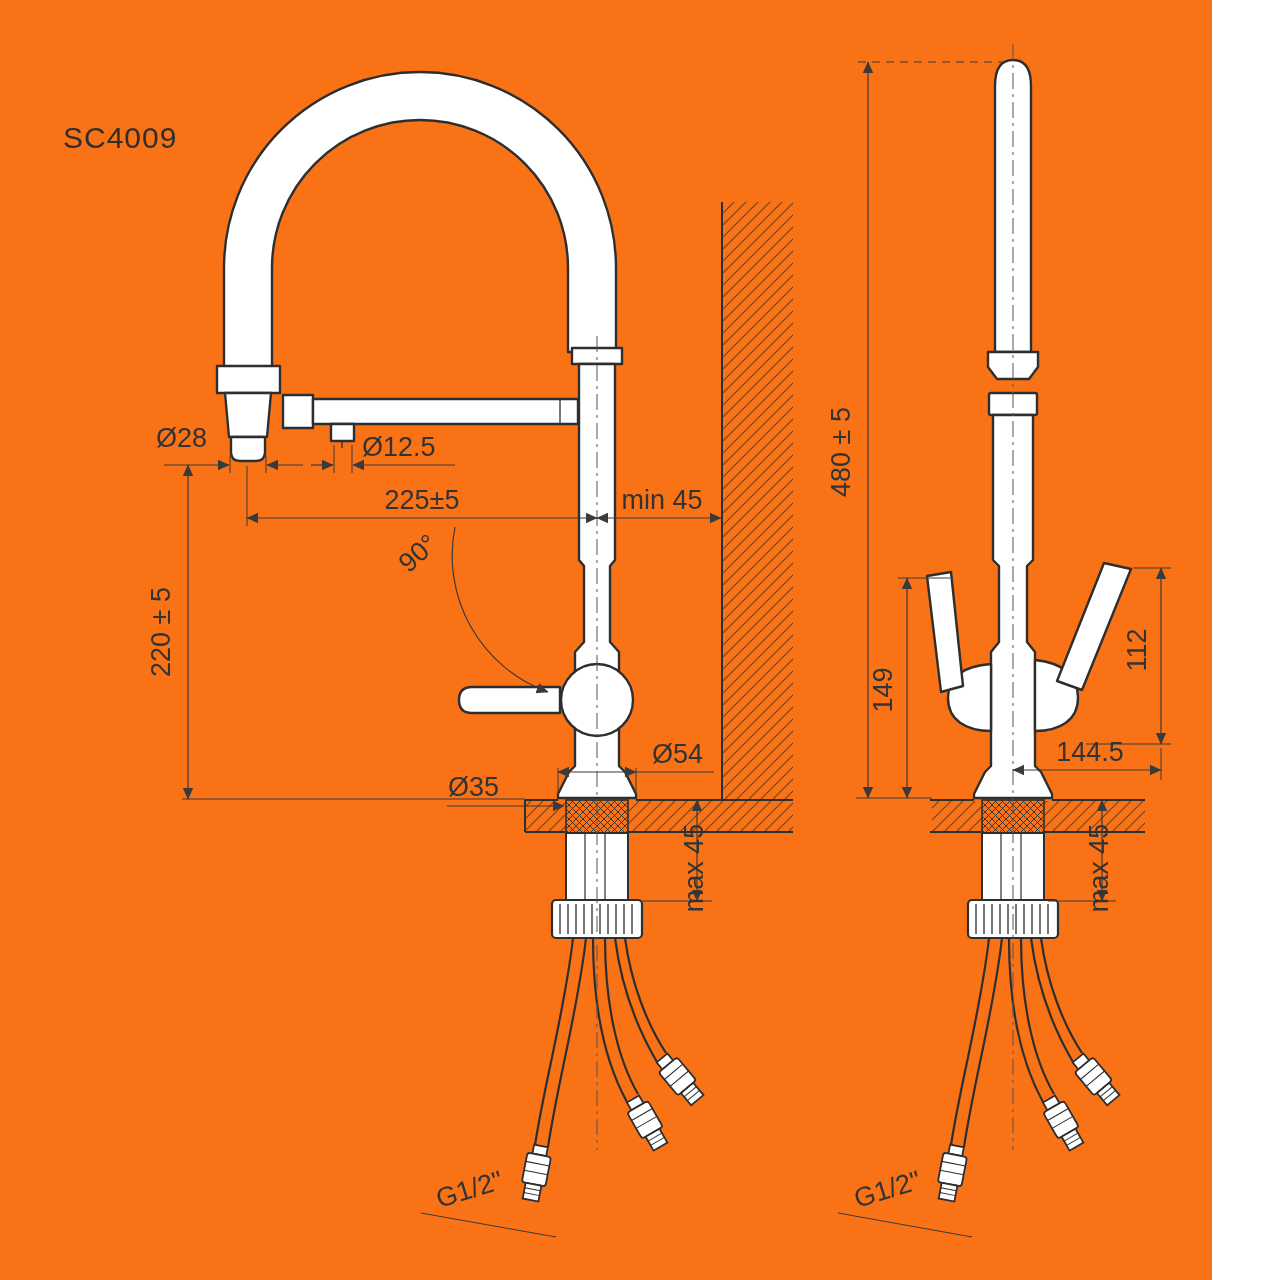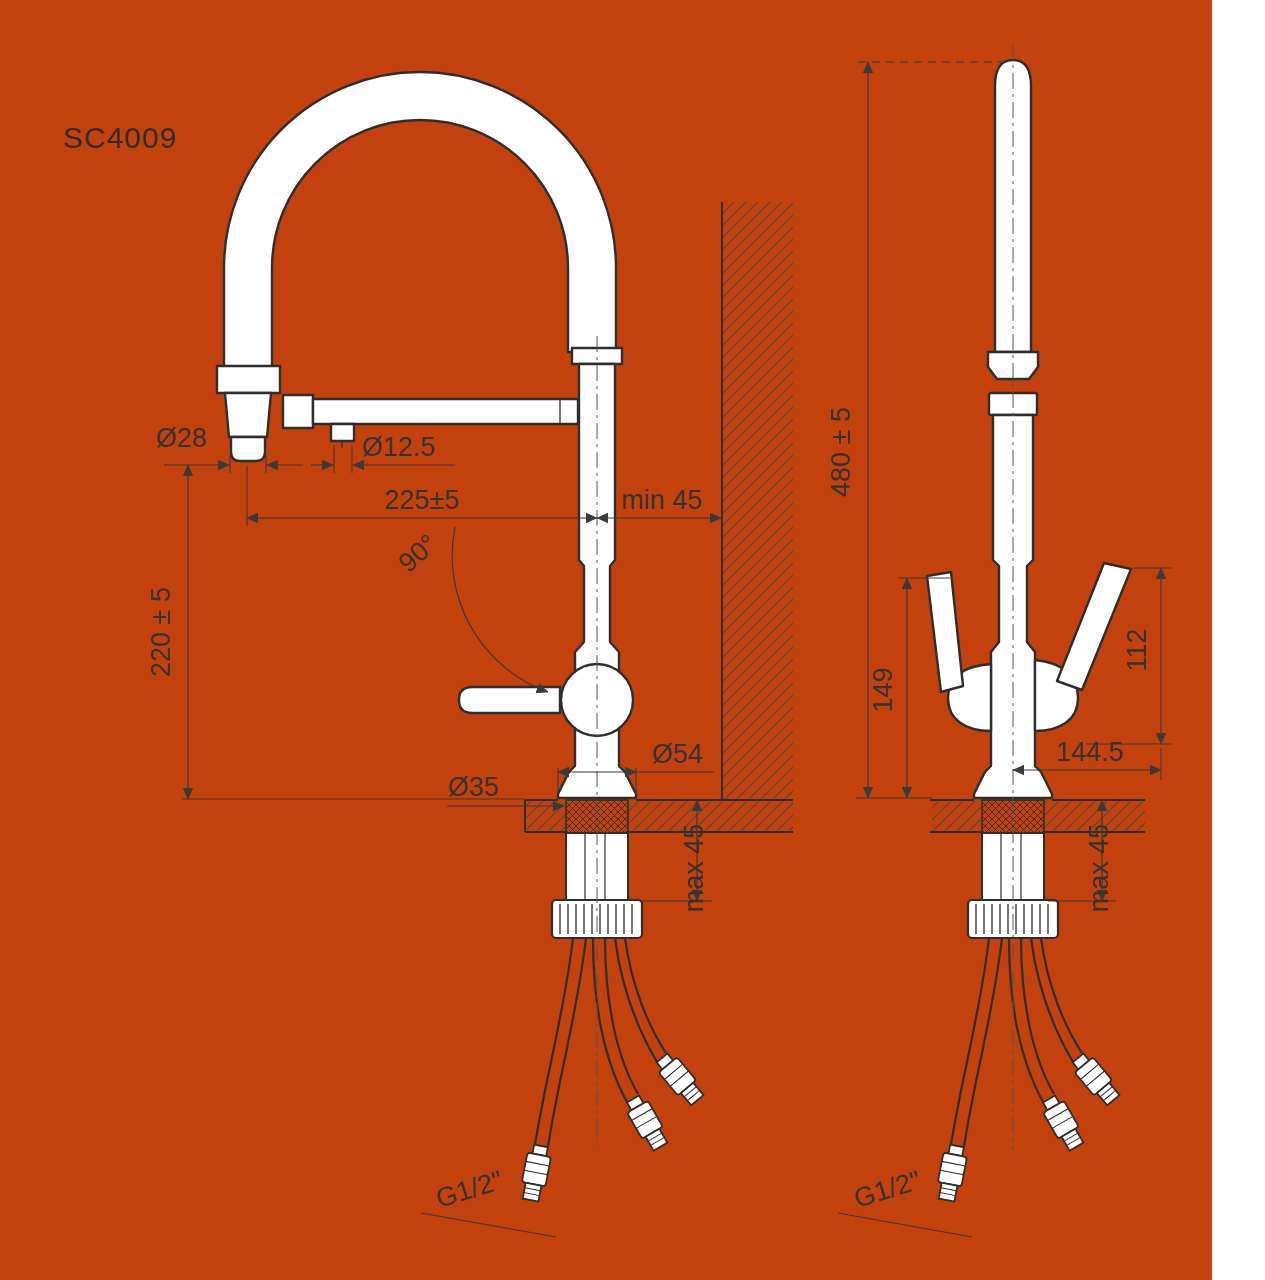--- a/index.html
+++ b/index.html
@@ -1,16 +1,16 @@
 <!DOCTYPE html>
 <html><head>
 <meta charset="utf-8">
 <style>
   html,body{margin:0;padding:0;background:#ffffff;}
-  .page{position:relative;width:1212px;height:1280px;background:#c2410c;overflow:hidden;}
+  .page{position:relative;width:1212px;height:1280px;background:#f97316;overflow:hidden;}
   svg{display:block;}
   text{font-family:"Liberation Sans",sans-serif;font-size:27px;fill:#333;}
   .model{font-size:30px;letter-spacing:1px;fill:#2e2e2e;}
   .obj{fill:#ffffff;stroke:#2e2e2e;stroke-width:2.4;stroke-linejoin:round;}
   .det{fill:none;stroke:#2e2e2e;stroke-width:1.3;}
   .oln{fill:none;stroke:#2e2e2e;stroke-width:2;}
   .dim{stroke:#3a3a3a;stroke-width:1.2;fill:none;}
   .ext{stroke:#3a3a3a;stroke-width:1;fill:none;}
   .dash{stroke:#3a3a3a;stroke-width:1;stroke-dasharray:8 6;fill:none;}
   .cl{stroke:#555;stroke-width:1;stroke-dasharray:16 5 3 5;fill:none;}

